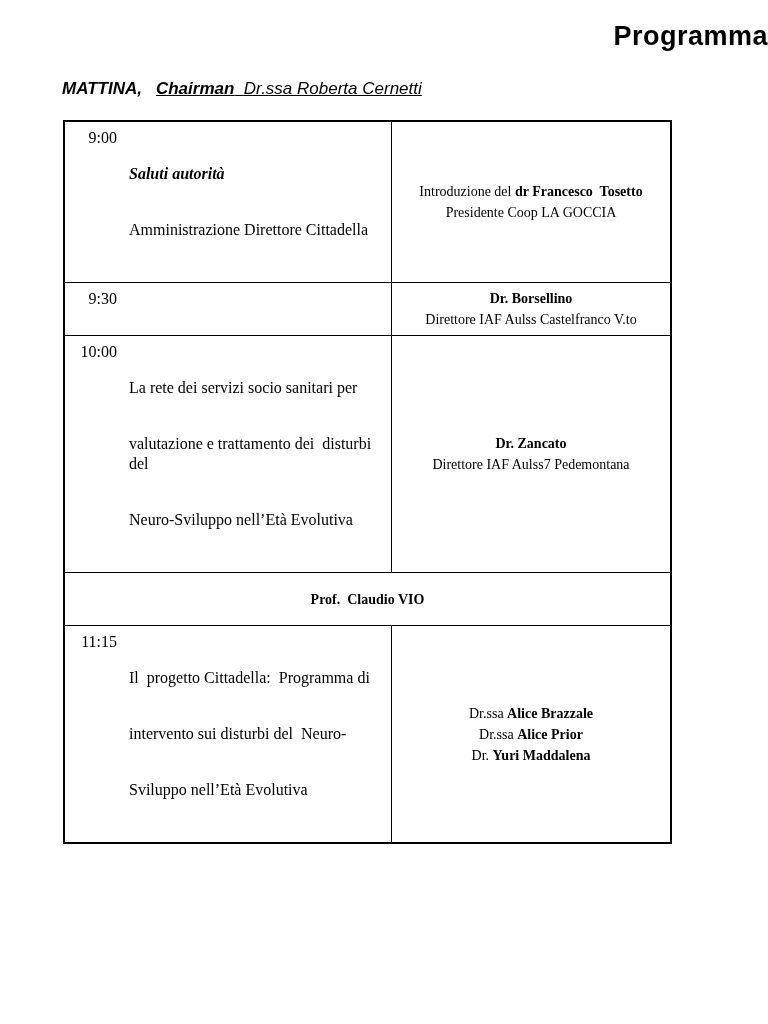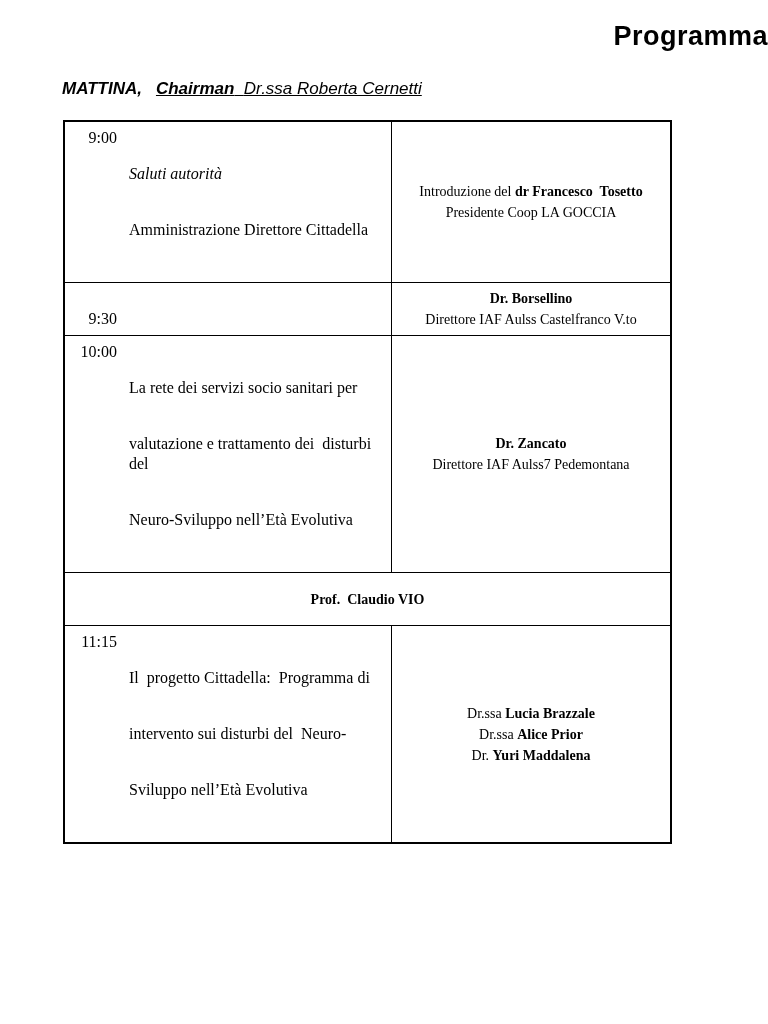--- a/index.html
+++ b/index.html
@@ -33,35 +33,35 @@
   .ptable{
     width:609px;margin-left:63px;
     border:2px solid #000;box-sizing:border-box;
   }
   .t1{margin-top:20px;}
   .trow{display:flex;border-top:1.5px solid #000;}
   .trow:first-child{border-top:none;}
   .cl{
     width:327px;flex:none;box-sizing:border-box;
     border-right:1.5px solid #000;
-    display:flex;align-items:flex-end;
+    display:flex;align-items:flex-start;
     padding:6px 4px 6px 6px;
   }
   .group{display:flex;align-items:flex-start;width:100%;}
   .time{width:46px;flex:none;text-align:right;font-size:16px;line-height:20px;}
   .topic{margin-left:12px;white-space:pre-wrap;}
   .tline{font-size:16px;line-height:20px;}
   .cr{
     flex:1;box-sizing:border-box;
     display:flex;flex-direction:column;justify-content:center;align-items:center;
     text-align:center;padding:4px 6px;
   }
   .sline{font-size:14px;line-height:21px;white-space:pre-wrap;}
   .b{font-weight:bold;}
-  .bi{font-weight:normal;font-style:italic;}
+  .bi{font-weight:bold;font-style:italic;}
 
   
   .rm0{min-height:60px}.rm1{min-height:52px}.rm2{min-height:60px}.rm3{min-height:52px}.rm4{min-height:68px}
 </style>
 </head>
 <body>
 
 <div class="page">
 
   <div class="title">Programma</div>
@@ -126,21 +126,21 @@
           <div class="group">
         <div class="time">11:15</div>
         <div class="topic">
           <div class="tline">Il  progetto Cittadella:  Programma di</div>
           <div class="tline">intervento sui disturbi del  Neuro-</div>
           <div class="tline">Sviluppo nell’Età Evolutiva</div>
         </div>
       </div>
         </div>
       <div class="cr">
-        <div class="sline"><span>Dr.ssa </span><span class="b">Lucia Brazzale</span></div>
+        <div class="sline"><span>Dr.ssa </span><span class="b">Alice Brazzale</span></div>
         <div class="sline"><span>Dr.ssa </span><span class="b">Alice Prior</span></div>
         <div class="sline"><span>Dr. </span><span class="b">Yuri Maddalena</span></div>
       </div>
     </div>
 
   </div>
 
 </div>
 
 </body></html>

